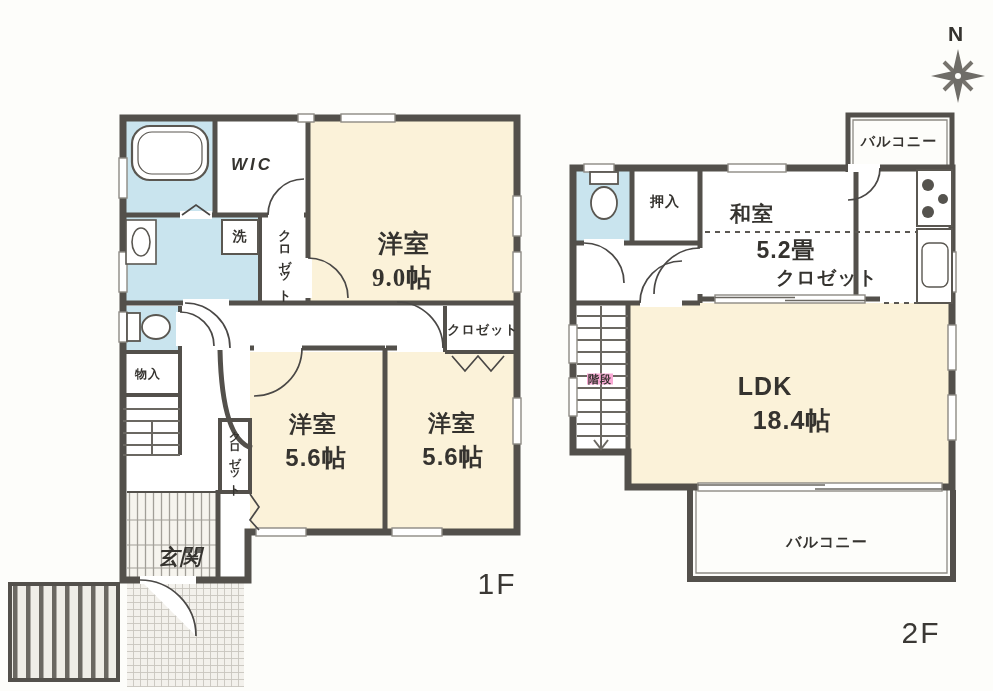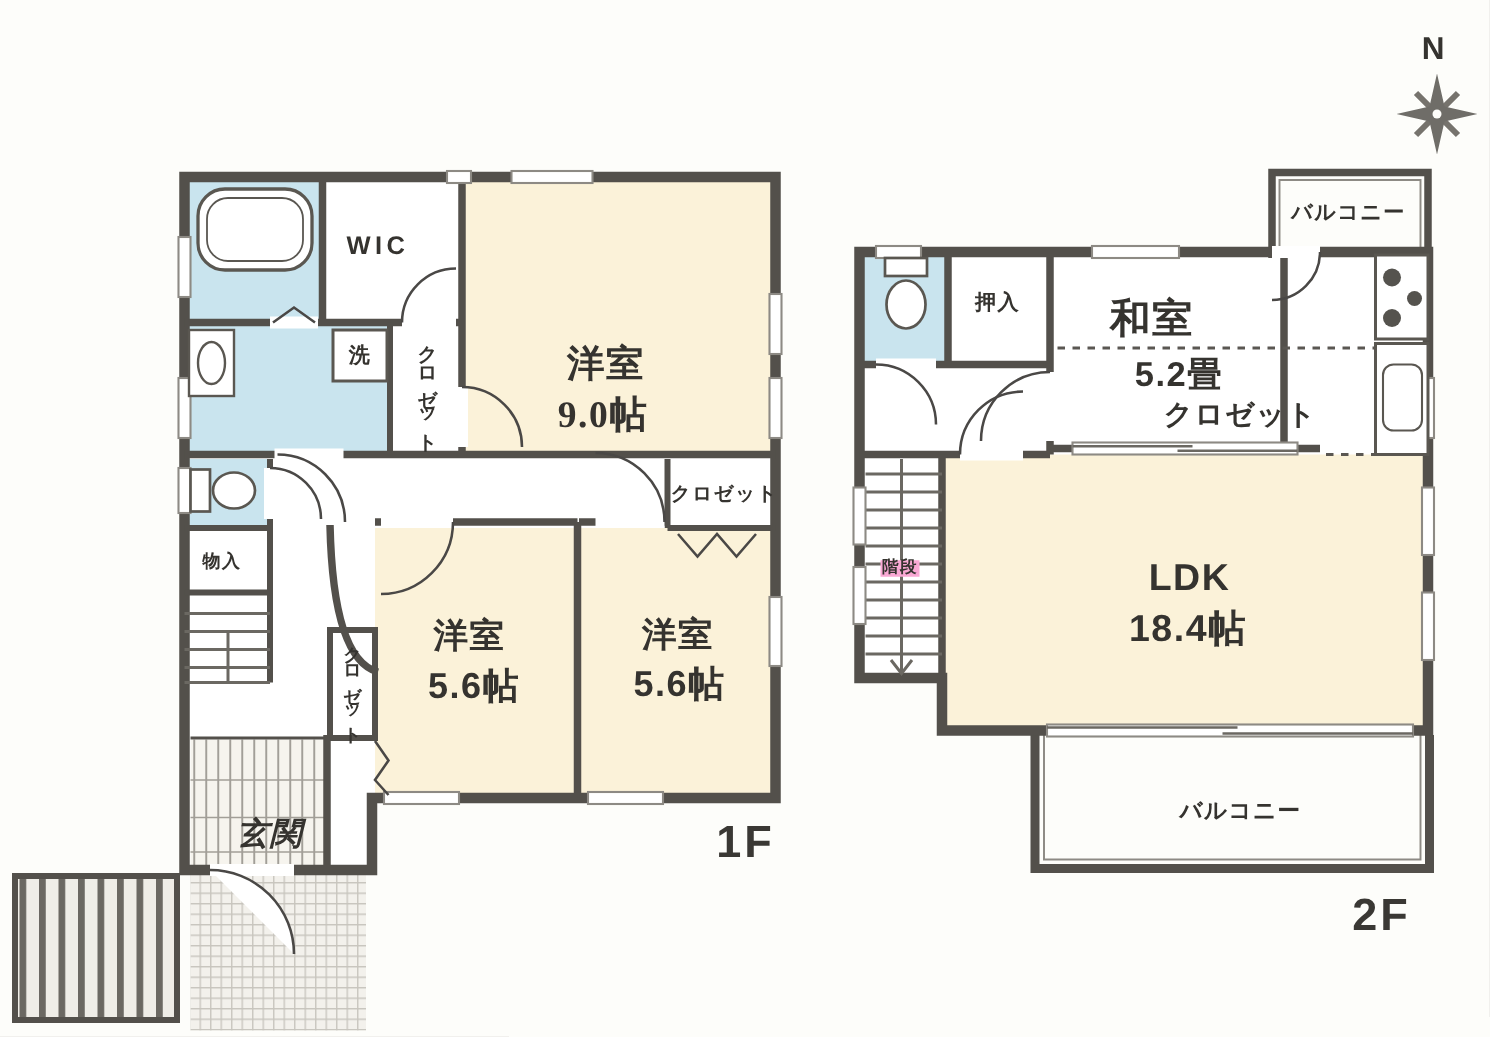--- a/index.html
+++ b/index.html
@@ -6,21 +6,21 @@
   .canvas{
     position:relative;width:993px;height:691px;background:#fdfdfa;
     font-family:"Liberation Sans","DejaVu Sans",sans-serif;overflow:hidden;
   }
   svg{position:absolute;left:0;top:0;}
   .lbl{
     position:absolute;transform:translate(-50%,-50%);
     color:#35332f;font-weight:700;white-space:nowrap;letter-spacing:1px;line-height:1;
   }
   .lbl.vert{writing-mode:vertical-rl;letter-spacing:0;}
-  .floorlbl{font-size:30px;font-weight:700;color:#3a3834;letter-spacing:2px;}
+  .floorlbl{font-size:30px;font-weight:400;color:#3a3834;letter-spacing:2px;margin-top:22px;}
 </style>
 </head>
 <body>
 
 <div class="canvas">
 
 <svg width="993" height="691" viewBox="0 0 993 691">
   <defs>
     <pattern id="hatchV" width="8" height="8" patternUnits="userSpaceOnUse">
       <rect width="8" height="8" fill="#f6f4ee"></rect>
@@ -223,39 +223,39 @@
 
   <g transform="translate(958,76)">
     <path d="M-14,-14 L-4,-4 M14,-14 L4,-4 M14,14 L4,4 M-14,14 L-4,4" stroke="#76736d" stroke-width="4" fill="none"></path>
     <path d="M0,-27 L5,-5 L27,0 L5,5 L0,27 L-5,5 L-27,0 L-5,-5 Z" fill="#6f6d68"></path>
     <circle cx="0" cy="0" r="3" fill="#fdfdfa"></circle>
   </g>
 </svg>
 
 <div class="lbl" style="left:956px;top:33px;font-size:21px;">N</div>
 
-<div class="lbl" style="left:252px;top:164px;font-size:17px;letter-spacing:3px;">WIC</div>
+<div class="lbl" style="left:252px;top:164px;font-size:17px;letter-spacing:3px;font-style:italic;">WIC</div>
 <div class="lbl" style="left:404px;top:243px;font-size:25px;">洋室</div>
 <div class="lbl" style="left:402px;top:277px;font-size:25px;font-family:Liberation Serif, serif;">9.0帖</div>
 <div class="lbl vert" style="left:285px;top:258px;font-size:13px;">クロゼット</div>
 <div class="lbl" style="left:240px;top:236px;font-size:14px;">洗</div>
 <div class="lbl" style="left:148px;top:374px;font-size:12px;">物入</div>
 <div class="lbl vert" style="left:235px;top:456px;font-size:12px;">クロゼット</div>
 <div class="lbl" style="left:483px;top:329px;font-size:13px;">クロゼット</div>
 <div class="lbl" style="left:313px;top:424px;font-size:23px;">洋室</div>
 <div class="lbl" style="left:316px;top:458px;font-size:24px;">5.6帖</div>
 <div class="lbl" style="left:452px;top:423px;font-size:23px;">洋室</div>
 <div class="lbl" style="left:453px;top:457px;font-size:24px;">5.6帖</div>
 <div class="lbl" style="left:180px;top:556px;font-size:21px;font-style:italic;">玄関</div>
 <div class="lbl floorlbl" style="left:497px;top:562px;">1F</div>
 
 <div class="lbl" style="left:899px;top:141px;font-size:14px;">バルコニー</div>
 <div class="lbl" style="left:665px;top:201px;font-size:14px;">押入</div>
-<div class="lbl" style="left:768px;top:213px;font-size:27px;">和室</div>
+<div class="lbl" style="left:752px;top:213px;font-size:21px;">和室</div>
 <div class="lbl" style="left:786px;top:250px;font-size:23px;text-align:center;">5.2畳</div>
 <div class="lbl" style="left:827px;top:277px;font-size:19px;">クロゼット</div>
-<div class="lbl" style="left:793px;top:386px;font-size:25px;">LDK</div>
+<div class="lbl" style="left:765px;top:386px;font-size:25px;">LDK</div>
 <div class="lbl" style="left:792px;top:420px;font-size:25px;">18.4帖</div>
 <div class="lbl" style="left:600px;top:379px;font-size:11px;background:#f9a8d4;padding:0 1px;">階段</div>
 <div class="lbl" style="left:827px;top:541px;font-size:15px;">バルコニー</div>
 <div class="lbl floorlbl" style="left:921px;top:611px;">2F</div>
 
 </div>
 
 </body></html>

